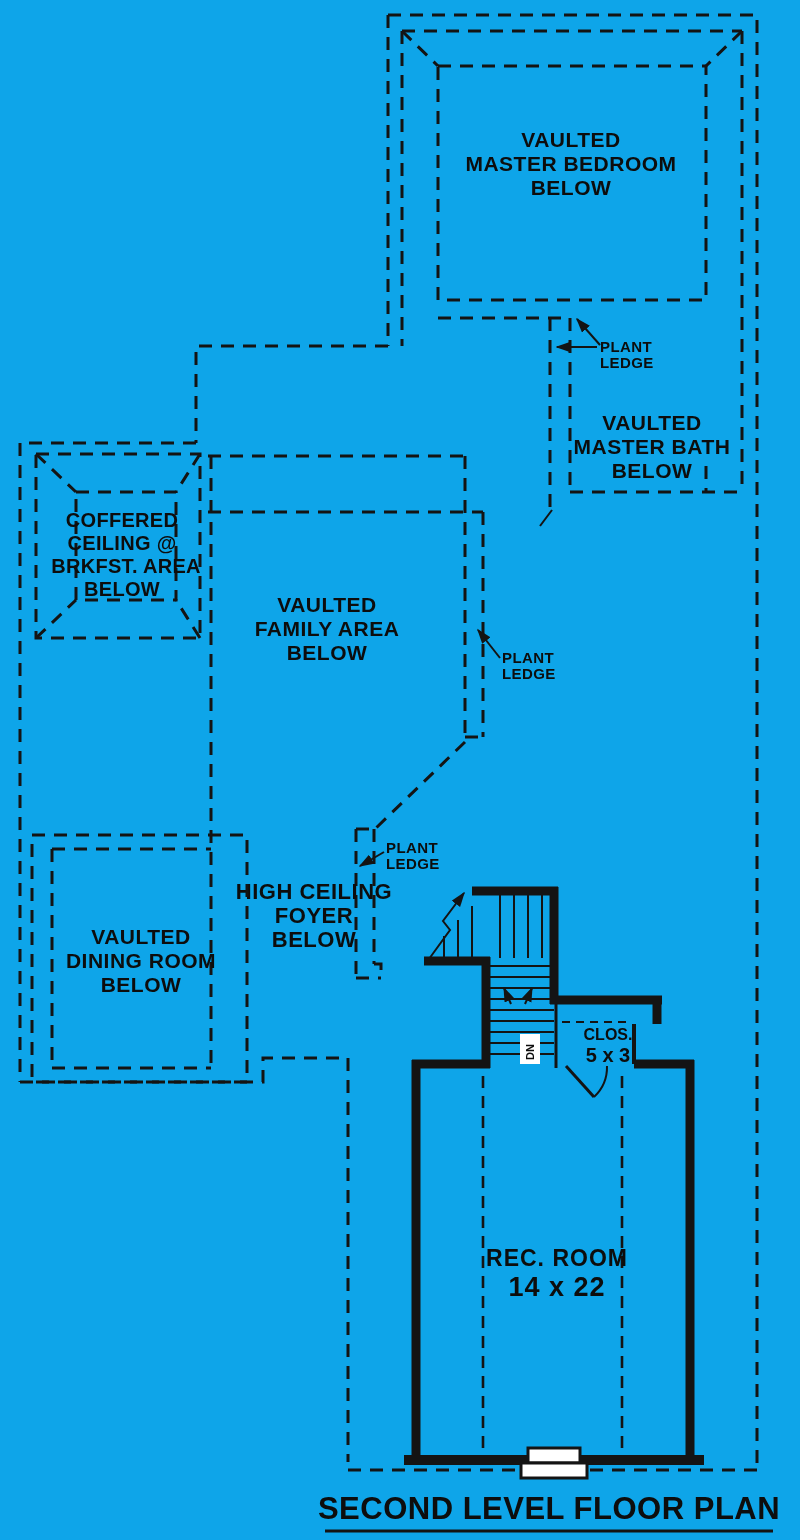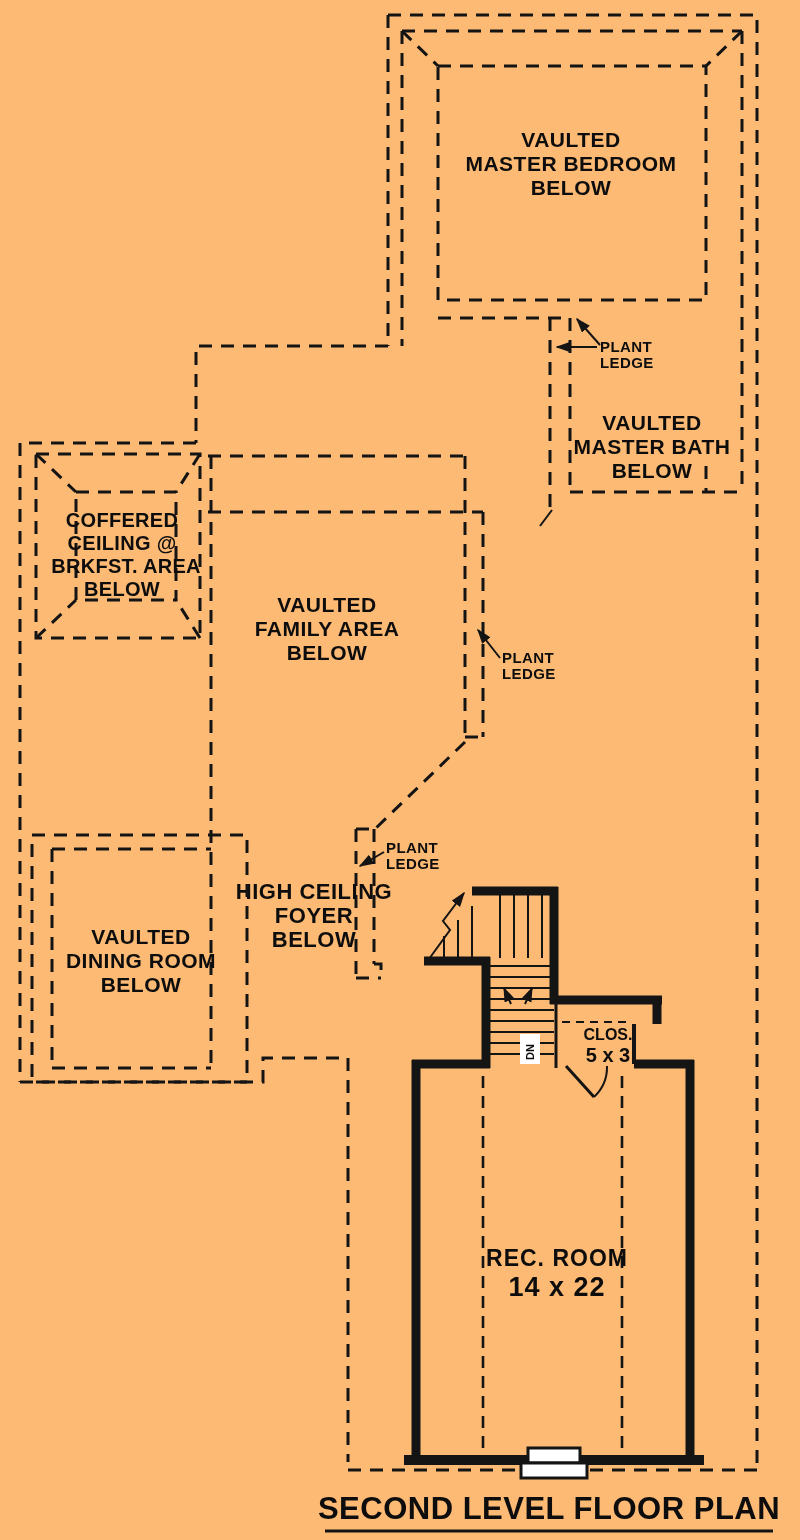--- a/index.html
+++ b/index.html
@@ -1,16 +1,16 @@
 <!DOCTYPE html>
 <html><head>
 <meta charset="utf-8">
 <style>
   html,body{margin:0;padding:0;background:#fff;}
-  #sheet{position:relative;width:800px;height:1540px;background:#fdba74;overflow:hidden;
+  #sheet{position:relative;width:800px;height:1540px;background:#0ea5e9;overflow:hidden;
          font-family:"Liberation Sans",sans-serif;}
   svg{position:absolute;left:0;top:0;}
   svg{--ink:#141414;}
   .dash   {stroke:#141414;stroke-width:3;fill:none;stroke-dasharray:13 9;}
   .dash2  {stroke:#141414;stroke-width:2.6;fill:none;stroke-dasharray:12 8;}
   .shelf  {stroke:#141414;stroke-width:2;fill:none;stroke-dasharray:8 6;}
   .thin   {stroke:#141414;stroke-width:2;fill:none;}
   .med    {stroke:#141414;stroke-width:3;fill:none;}
   .wall   {stroke:#141414;stroke-width:9;fill:none;}
   .wallX  {stroke:#141414;stroke-width:10;fill:none;}

